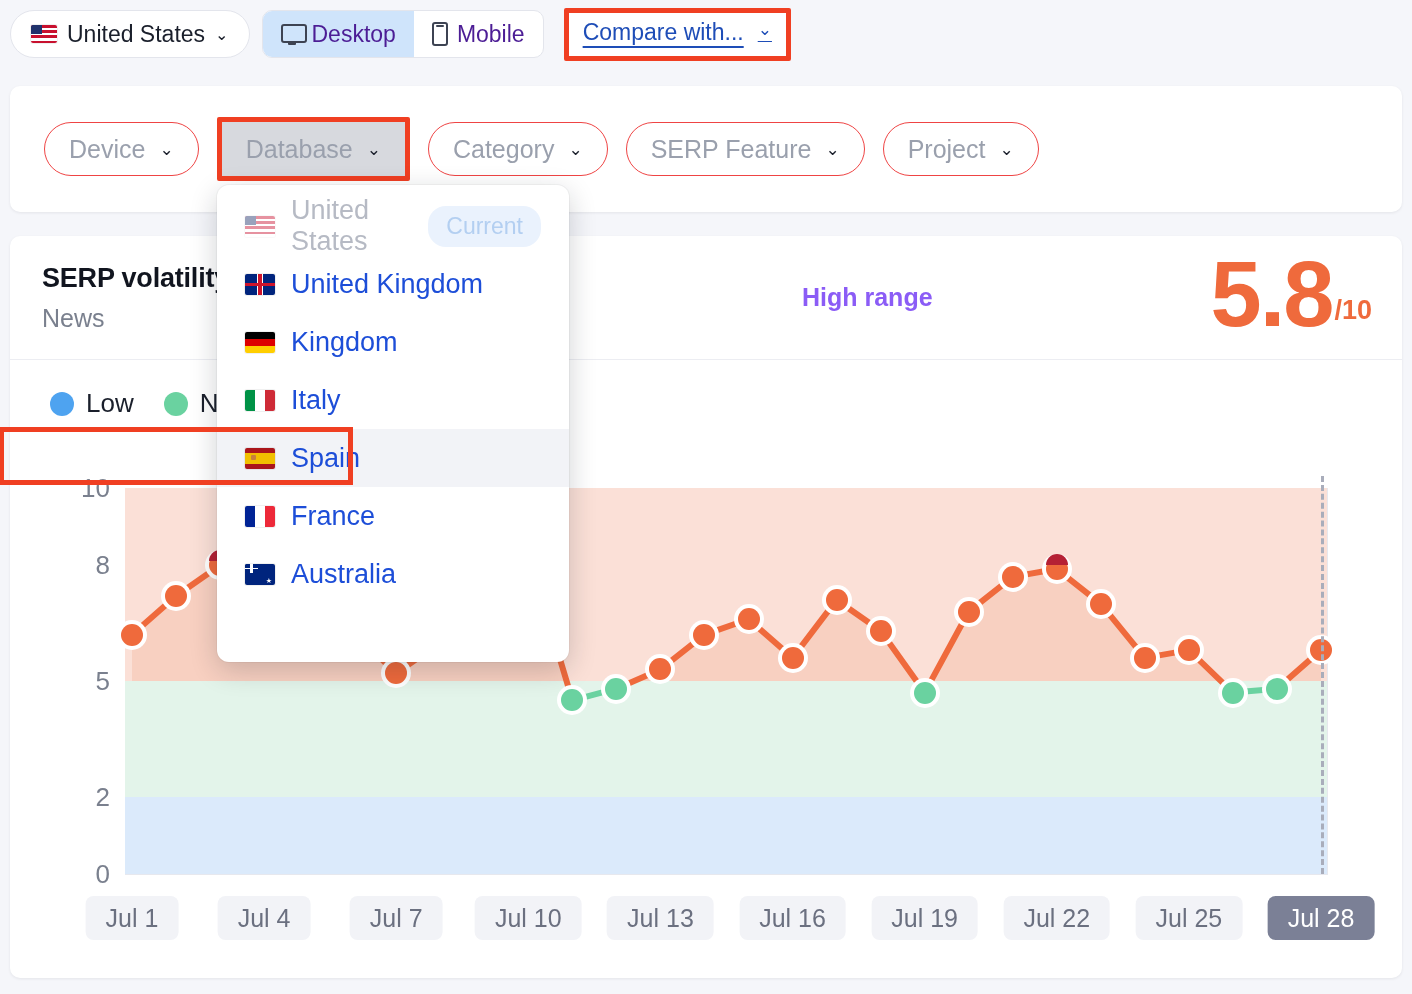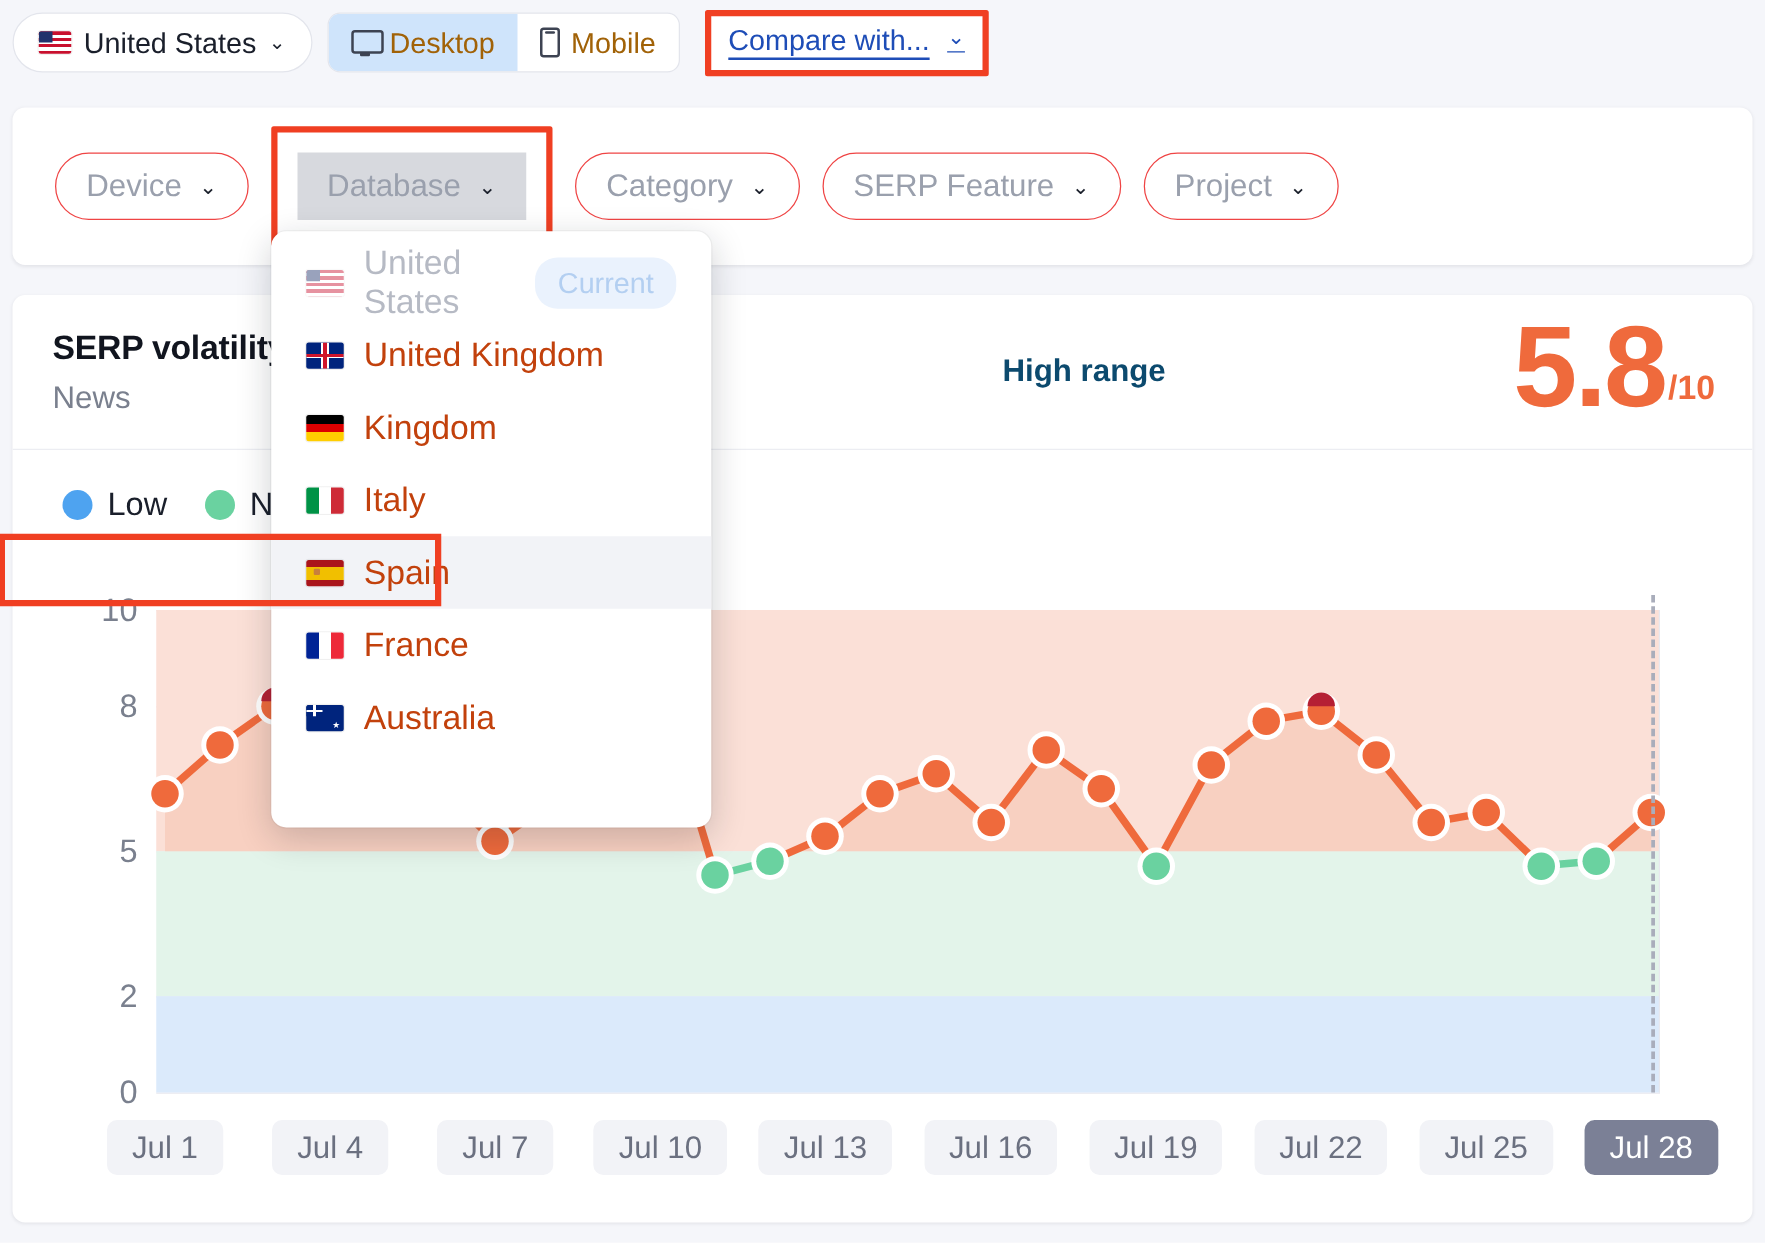--- a/index.html
+++ b/index.html
@@ -74,21 +74,21 @@
   .flag.jp { background:#fff; }
   .flag.jp::after{content:"";position:absolute;left:50%;top:50%;transform:translate(-50%,-50%);width:9px;height:9px;border-radius:50%;background:#bc002d;}
 
   .seg {
     display: flex; align-items: center; height: 48px;
     background: #fff; border: 1px solid #e3e5ec; border-radius: 10px;
     overflow: hidden; margin-left: 12px;
   }
   .seg-btn {
     display: flex; align-items: center; gap: 9px;
-    height: 46px; padding: 0 18px; font-size: 23px; color: #a16207;
+    height: 46px; padding: 0 18px; font-size: 23px; color: #4c1d95;
     cursor: pointer; background: transparent;
   }
   .seg-btn.active { background: #cfe4fb; }
   .icon-monitor { width:22px; height:22px; position:relative; flex:none; }
   .icon-monitor::before { content:""; position:absolute; left:0; top:1px; width:22px; height:15px; border:2.4px solid #3d4352; border-radius:3px; }
   .icon-monitor::after { content:""; position:absolute; left:7px; bottom:0; width:8px; height:3px; background:#3d4352; border-radius:1px; }
   .icon-phone { width:16px; height:24px; position:relative; flex:none; }
   .icon-phone::before { content:""; position:absolute; inset:0; border:2.4px solid #3d4352; border-radius:3px; }
   .icon-phone::after { content:""; position:absolute; left:4px; top:3px; width:8px; height:2px; background:#3d4352; border-radius:1px; }
 
@@ -121,41 +121,41 @@
   }
   .filter-pill {
     display: flex; align-items: center; justify-content: center; gap: 14px;
     height: 54px; padding: 0 24px;
     border: 1px solid #ef4444; border-radius: 27px;
     font-size: 25px; color: #9aa0ad; white-space: nowrap; cursor: pointer;
     background: #fff;
   }
   .filter-pill .chev { font-size:17px; color:#1a1f2b; }
   .filter-hl {
-    position: relative; border: 5px solid #f03f22; border-radius: 2px; padding: 16px;
+    position: relative; border: 5px solid #f03f22; border-radius: 2px; padding: 0;
   }
   .filter-hl .filter-pill {
     border: none; border-radius: 0; background: #d7d9de; height: 54px;
   }
 
   
   .main-card {
     position: absolute; left: 10px; top: 236px; width: 1392px; height: 742px;
     background: #fff; border-radius: 10px; box-shadow: 0 1px 3px rgba(20,23,37,.08);
     overflow: hidden;
   }
   .card-head {
     height: 124px; border-bottom: 1px solid #ecedf2;
     display: flex; align-items: center; padding: 0 32px; position: relative;
   }
   .head-left { width: 520px; }
   .head-title { font-size: 27px; font-weight: bold; color: #11151f; letter-spacing:-.2px; }
   .head-sub { font-size: 25px; color: #7a808e; margin-top: 10px; }
   .head-mid { margin-left: 240px; }
-  .range-title { font-size: 25px; font-weight: bold; color: #0c4a6e; }
+  .range-title { font-size: 25px; font-weight: bold; color: #8b5cf6; }
   .range-desc { font-size: 23px; color: #50566a; margin-top: 8px; }
   .score-wrap {
     position: absolute; right: 30px; top: 14px;
     display: flex; align-items: flex-end; color: #ef6a3c;
   }
   .score-val { font-size: 92px; font-weight: bold; line-height: 88px; letter-spacing: -2px; }
   .score-den { font-size: 27px; font-weight: bold; margin-bottom: 12px; margin-left: 2px; }
 
   
   .legend { display:flex; align-items:center; gap: 30px; padding: 28px 0 0 40px; }
@@ -200,21 +200,21 @@
 
   
   .dropdown {
     position: absolute; left: 217px; top: 185px; width: 352px; height: 477px;
     background: #fff; border-radius: 12px;
     box-shadow: 0 8px 28px rgba(20,23,37,.20), 0 0 0 1px rgba(20,23,37,.04);
     padding: 12px 0; z-index: 40;
   }
   .dd-item {
     display:flex; align-items:center; gap: 16px;
-    height: 58px; padding: 0 28px; font-size: 27px; color:#c2410c; cursor:pointer;
+    height: 58px; padding: 0 28px; font-size: 27px; color:#1d4ed8; cursor:pointer;
   }
   .dd-item .flag { width: 30px; height: 21px; }
   .dd-item.disabled { color: #b6bac4; }
   .dd-item.disabled .flag { opacity: .45; }
   .dd-current {
     margin-left: 20px; background:#eaf2fd; color:#b3cff1; font-size: 23px;
     border-radius: 18px; padding: 7px 18px;
   }
   .dd-hl {
     position:absolute; left: -1px; width: 354px; height: 58px;

